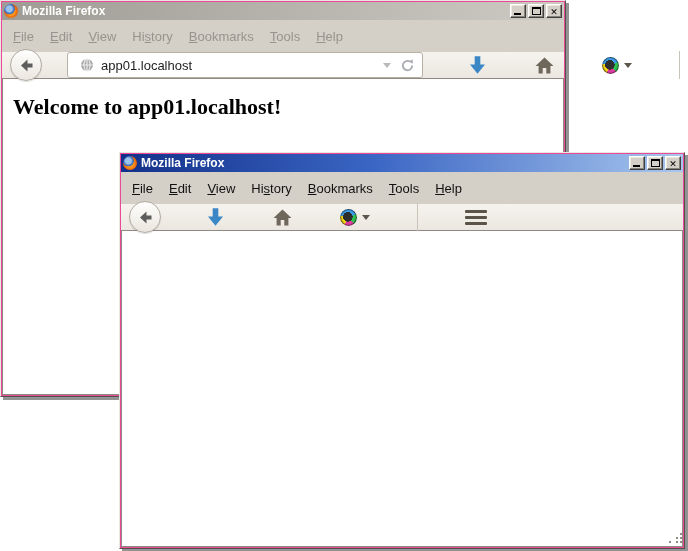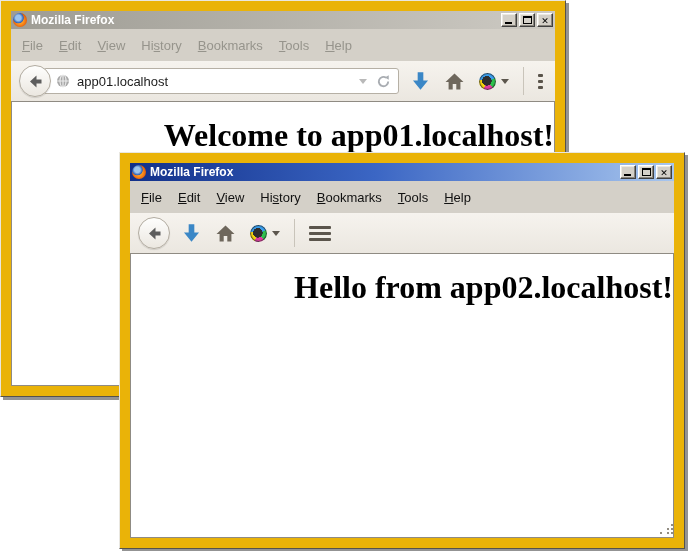--- a/index.html
+++ b/index.html
@@ -1,23 +1,23 @@
 <!DOCTYPE html>
 <html><head>
 <meta charset="utf-8">
 <style>
   * { margin:0; padding:0; box-sizing:border-box; }
   html,body { width:688px; height:551px; }
   body { position:relative; background:#ffffff; overflow:hidden;
          font-family:"Liberation Sans", sans-serif; }
 
   
-  .win { position:absolute; width:566px; height:397px; background:#eab308;
+  .win { position:absolute; width:566px; height:397px; background:#ec4899;
          border:1px solid; border-color:#e9e7e0 #55524c #55524c #e9e7e0;
-         padding:10px; box-shadow:3px 3px 0 rgba(75,75,75,.6);text-align:right; }
+         padding:1px; box-shadow:3px 3px 0 rgba(75,75,75,.6); }
   .win-inner { display:flex; flex-direction:column; height:100%; }
 
   
   .titlebar { height:18px; flex:none; display:flex; align-items:center;
               padding:0 2px 0 2px; color:#fff; font-size:12px; font-weight:bold; }
   .win.active   .titlebar { background:linear-gradient(90deg,#123089 0%,#3b66c4 45%,#a8c6ee 100%); }
   .win.inactive .titlebar { background:linear-gradient(90deg,#9e9c94 0%,#cdcac3 100%); }
   .fxlogo { width:14px; height:14px; border-radius:50%; flex:none; margin-right:4px;
             background:
               radial-gradient(circle at 38% 35%, #9cc4ec 0 22%, #2f62b8 40%, rgba(0,0,0,0) 46%),
@@ -33,23 +33,23 @@
 
   
   .menubar { height:32px; flex:none; background:#d4d0c8; display:flex;
              align-items:center; padding-left:3px; font-size:13px; }
   .win.inactive .menubar { color:#96948c; }
   .win.active   .menubar { color:#111111; }
   .mi { padding:2px 8px; cursor:default; }
   .mi .k { text-decoration:underline; }
 
   
-  .toolbar { height:41px; flex:none; display:flex; align-items:center;
+  .toolbar { height:27px; flex:none; display:flex; align-items:center;
              background:linear-gradient(#f6f3ee,#ebe7e0);
-             border-bottom:1px solid #8f8b83; padding:0 12px 0 8px; }
+             border-bottom:1px solid #8f8b83; padding:0 12px 0 8px;gap:33px; }
   .backbtn { width:32px; height:32px; border-radius:50%; flex:none; z-index:2;
              background:linear-gradient(#fefefd,#ebe7e0); border:1px solid #b2aca1;
              box-shadow:0 1px 1px rgba(0,0,0,.12);
              display:flex; align-items:center; justify-content:center; }
   .urlfield { height:26px; width:356px; flex:none; margin-left:-8px; z-index:1;
               background:#fff; border:1px solid #b6b0a5; border-radius:3px;
               display:flex; align-items:center; padding:0 7px 0 12px; }
   .urltext { font-size:13px; color:#1c1c1c; margin-left:7px; white-space:nowrap; }
   .uspacer { flex:1; }
   .caret-down { width:0; height:0; border-left:4px solid transparent;
@@ -65,21 +65,21 @@
   .gcaret { width:0; height:0; margin-left:5px; border-left:4px solid transparent;
             border-right:4px solid transparent; border-top:5px solid #5c564d; }
   .vsep { width:1px; height:28px; background:#c9c4ba; margin-left:14px; flex:none; }
   .burger { margin-left:14px; width:22px; display:flex; flex-direction:column; gap:3px; }
   .burger i { display:block; height:3px; background:#5a544b; border-radius:1px; }
 
   
   .content { flex:1; background:#ffffff; position:relative;
              border:1px solid #8f8b83; border-top:none; overflow:hidden; }
   .heading { font-family:"Liberation Serif", serif; font-weight:bold;
-             font-size:32px; color:#000; margin:15px 0 0 10px; white-space:nowrap; }
+             font-size:22px; color:#000; margin:15px 0 0 10px; white-space:nowrap; }
 
   
   .grip { position:absolute; right:2px; bottom:2px; width:13px; height:13px; }
   .grip::after  { content:""; position:absolute; width:2px; height:2px; left:3px; top:11px; background:#fdfdfd;
                   box-shadow:7px 0 0 #fdfdfd, 7px -4px 0 #fdfdfd, 11px 0 0 #fdfdfd, 11px -4px 0 #fdfdfd, 11px -8px 0 #fdfdfd; }
   .grip::before { content:""; position:absolute; width:2px; height:2px; left:2px; top:10px; background:#928d83;
                   box-shadow:7px 0 0 #928d83, 7px -4px 0 #928d83, 11px 0 0 #928d83, 11px -4px 0 #928d83, 11px -8px 0 #928d83; z-index:1; }
 
   .win1 { left:0; top:0; }
   .win2 { left:119px; top:152px; }
@@ -208,17 +208,16 @@
         <span class="gcaret"></span>
       </span>
       <span class="vsep"></span>
       <span class="burger">
         <i></i>
           <i></i>
           <i></i>
       </span>
     </div>
     <div class="content">
-      <div class="heading">Hello from app02.localhost!</div>
       <div class="grip"></div>
     </div>
   </div>
 </div>
 
 </body></html>

